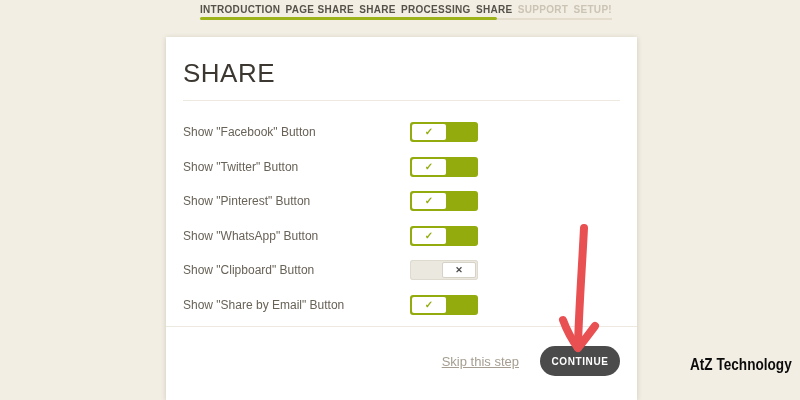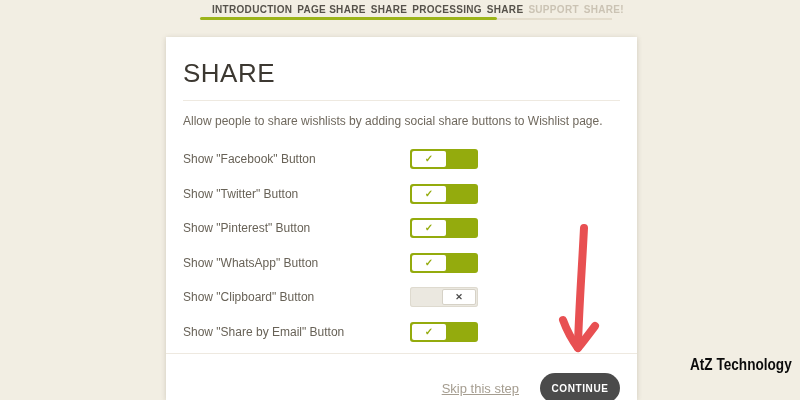--- a/index.html
+++ b/index.html
@@ -1,21 +1,21 @@
 <!DOCTYPE html>
 <html><head>
 <meta charset="utf-8">
 <style>
   * { margin:0; padding:0; box-sizing:border-box; }
   html,body { width:800px; height:400px; }
   body { font-family:"Liberation Sans", sans-serif; }
   .stage { position:relative; width:800px; height:400px; background:#f2eee3; overflow:hidden; }
 
   
-  .nav { position:absolute; left:212px; top:4px; width:412px; display:flex;
+  .nav { position:absolute; left:200px; top:4px; width:412px; display:flex;
          justify-content:space-between; align-items:flex-start; }
   .nav-item { font-size:10px; font-weight:bold; letter-spacing:.3px; color:#55514a;
               cursor:pointer; white-space:nowrap; }
   .nav-item.upcoming { color:#cbc3b4; }
   .underline-green { position:absolute; left:200px; top:17px; width:297px; height:3px;
                      background:#9cb41a; border-radius:2px; }
   .underline-gray { position:absolute; left:497px; top:18px; width:115px; height:1.5px;
                     background:#e4ddcd; }
 
   
@@ -61,29 +61,28 @@
 
 <div class="stage">
 
   <nav class="nav">
     <span class="nav-item done">INTRODUCTION</span>
     <span class="nav-item done">PAGE SHARE</span>
     <span class="nav-item done">SHARE</span>
     <span class="nav-item done">PROCESSING</span>
     <span class="nav-item active">SHARE</span>
     <span class="nav-item upcoming">SUPPORT</span>
-    <span class="nav-item upcoming">SHARE!</span>
+    <span class="nav-item upcoming">SETUP!</span>
   </nav>
   <div class="underline-green"></div>
   <div class="underline-gray"></div>
 
   <main class="card">
     <h1>SHARE</h1>
     <hr class="sep">
-    <p class="desc">Allow people to share wishlists by adding social share buttons to Wishlist page.</p>
 
     <div class="rows">
 
       <div class="row">
         <span class="row-label">Show "Facebook" Button</span>
         <div class="toggle on">
           <span class="knob">
               <span class="tick">✓</span>
             </span>
         </div>

